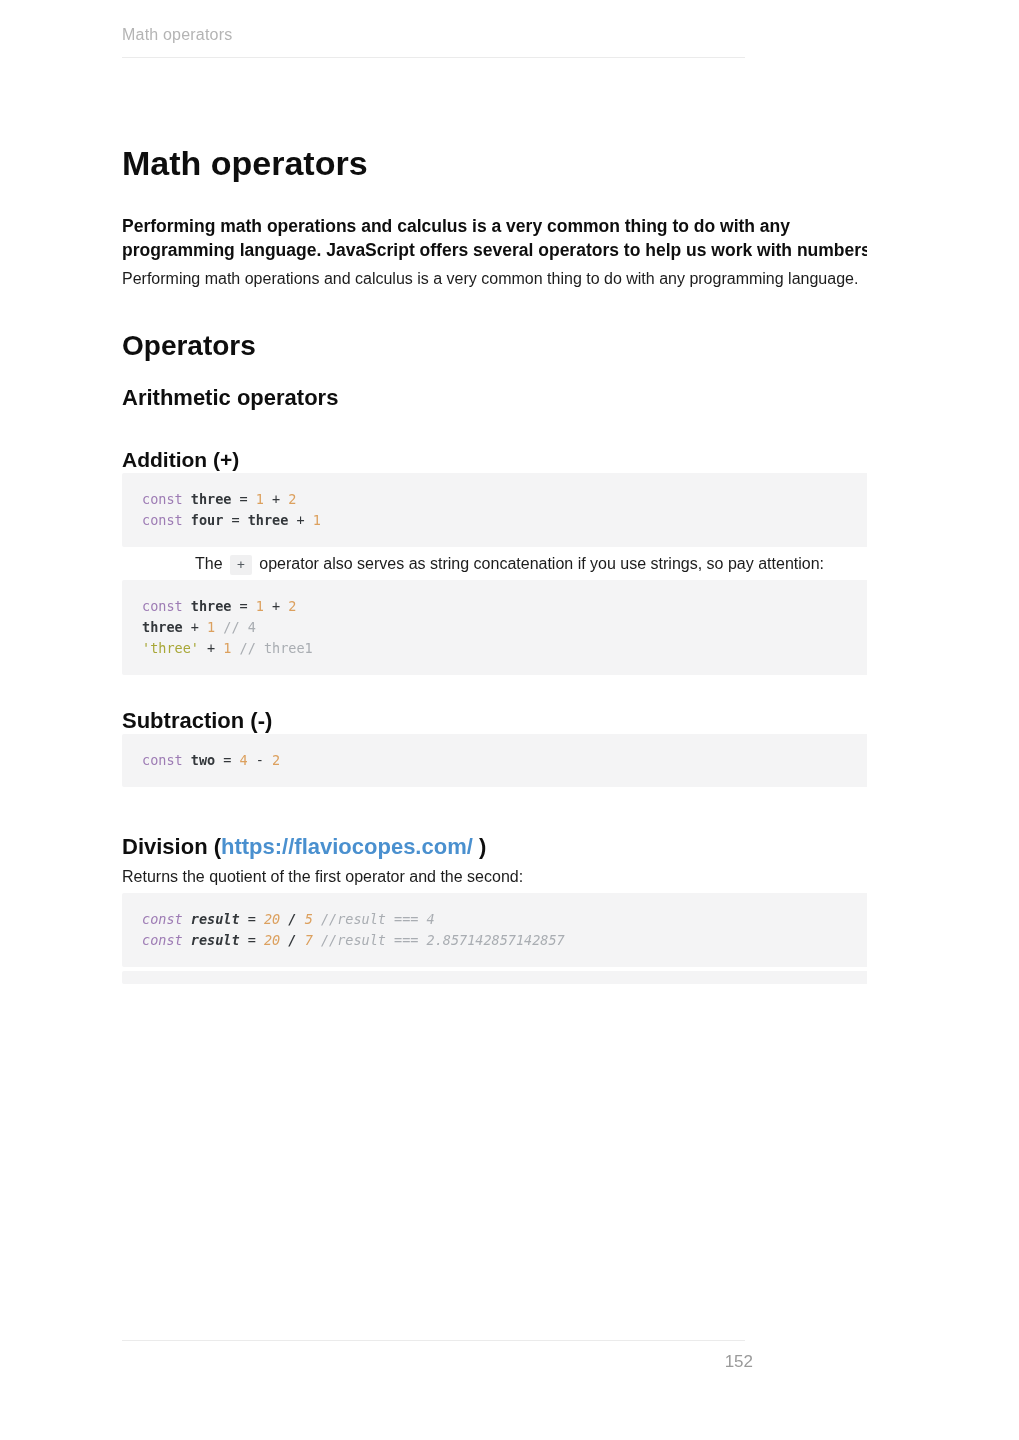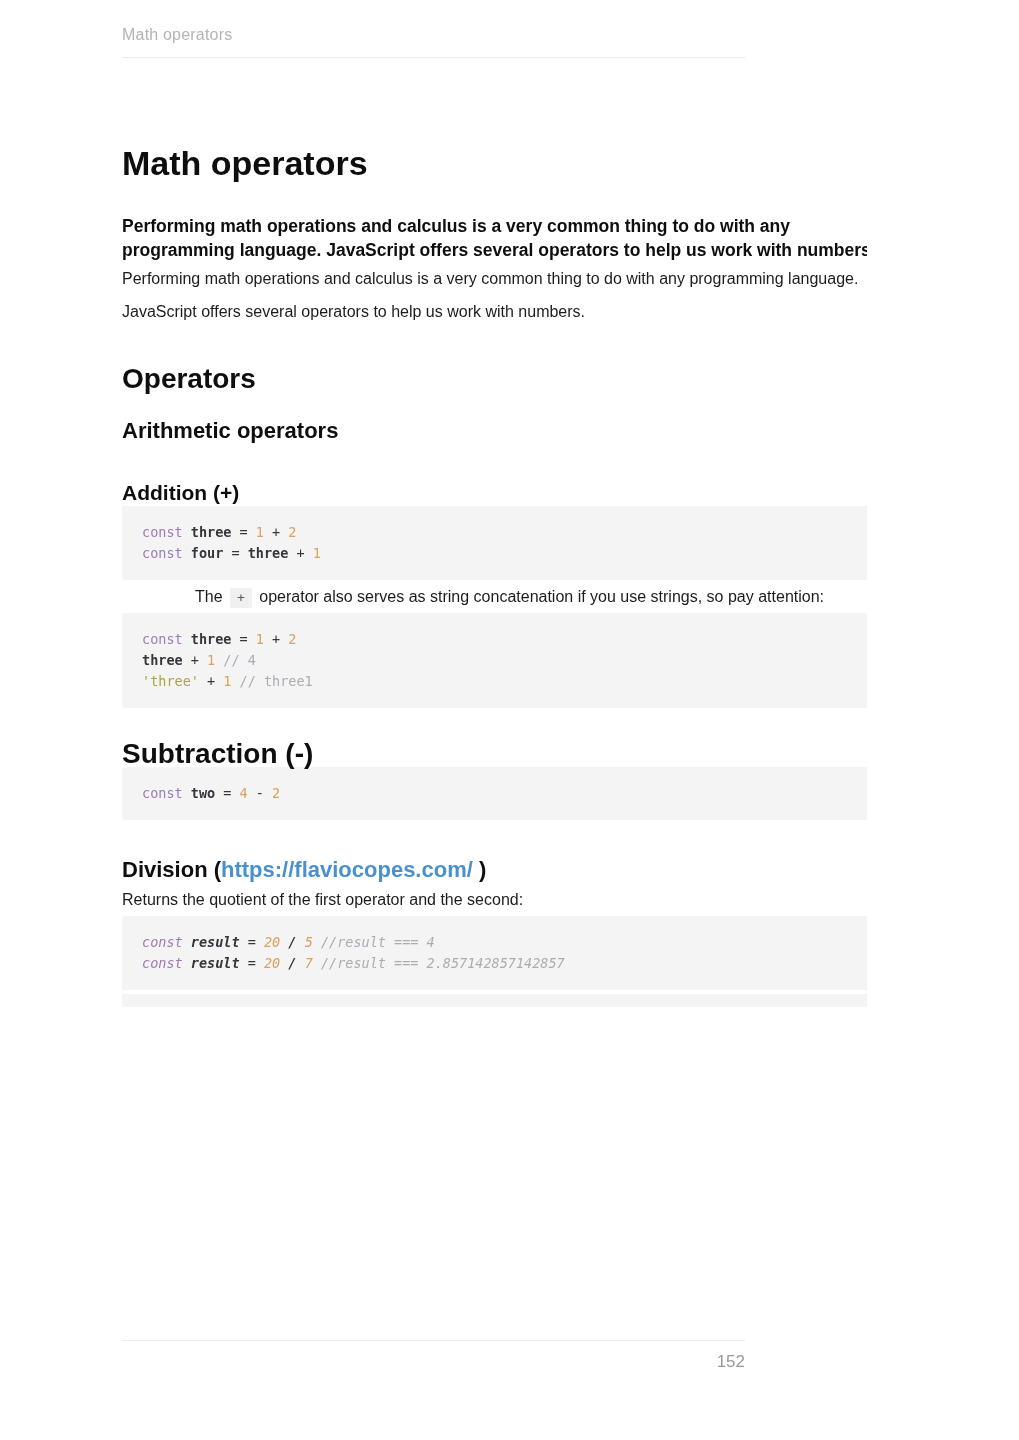--- a/index.html
+++ b/index.html
@@ -16,22 +16,22 @@
   .content{position:absolute;left:122px;top:0;width:775px;}
   h1.title{margin:143px 0 0;font-size:34px;line-height:41px;font-weight:700;color:#0e0e0e;}
   p.lead{margin:30px 0 0;font-size:17.5px;line-height:24px;font-weight:700;color:#0e0e0e;}
   p.body{margin:0;font-size:16px;line-height:33px;color:#1c1c1c;}
   .p1{margin-top:26px;}
   .p2{margin-top:13px;}
   h2.h-op{margin:34px 0 0;font-size:28px;line-height:33px;font-weight:700;color:#0e0e0e;}
   h3{margin:0;font-weight:700;color:#0e0e0e;}
   .h-arith{margin-top:22px;font-size:22px;line-height:27px;}
   .h-add{margin-top:36px;font-size:21px;line-height:26px;}
-  .h-sub{margin-top:32px;font-size:28px;line-height:27px;}
-  .h-div{margin-top:36px;font-size:22px;line-height:27px;}
+  .h-sub{margin-top:32px;font-size:22px;line-height:27px;}
+  .h-div{margin-top:46px;font-size:22px;line-height:27px;}
   .h-div a.lk{color:var(--link,#4a90cf);text-decoration:none;}
   pre.code{
     margin:0;background:var(--code_bg,#f4f4f5);border-radius:2px;
     padding:16px 20px;font-family:"DejaVu Sans Mono",monospace;
     font-size:13.5px;line-height:21px;color:var(--code_plain,#33373b);
     white-space:pre;overflow:hidden;
   }
   .cb1{margin-top:22px;}
   .note1{margin-top:14px;text-align:center;}
   .cb2{margin-top:18px;}
@@ -46,37 +46,36 @@
   .t-s{color:var(--code_string,#a8a737);}
   .t-c{color:var(--code_comment,#a9adb2);}
   .t-p{color:var(--code_plain,#33373b);}
   .t-b{color:var(--code_plain,#33373b);font-weight:700;}
   .ic{
     display:inline-block;background:var(--inline_bg,#f0f0f1);border-radius:2px;
     padding:1px 7px;margin:0 3px;font-family:"DejaVu Sans Mono",monospace;
     font-size:13px;line-height:18px;color:#555b61;vertical-align:baseline;
   }
   .foot-rule{position:absolute;left:122px;right:122px;top:1340px;border-top:1px solid var(--rule,#ebebeb);}
-  .page-number{position:absolute;right:122px;top:1352px;font-size:17px;color:var(--pagenum,#9a9a9a);}
+  .page-number{position:absolute;right:114px;top:1352px;font-size:17px;color:var(--pagenum,#9a9a9a);}
 </style>
 </head>
 <body>
 
 <div class="page">
 
   <div class="running-head">Math operators</div>
   <div class="head-rule"></div>
 
   <div class="content">
     <h1 class="title">Math operators</h1>
 
     <p class="lead">Performing math operations and calculus is a very common thing to do with any programming language. JavaScript offers several operators to help us work with numbers</p>
 
     <p class="body p1">Performing math operations and calculus is a very common thing to do with any programming language.</p>
-    <p class="body p2">JavaScript offers several operators to help us work with numbers.</p>
 
     <h2 class="h-op">Operators</h2>
 
     <h3 class="h-arith">Arithmetic operators</h3>
 
     <h3 class="h-add">Addition (+)</h3>
 
     <pre class="code cb1"><div class="cl"><span class="t-k">const</span><span class="t-p"> </span><span class="t-b">three</span><span class="t-p"> = </span><span class="t-n">1</span><span class="t-p"> + </span><span class="t-n">2</span></div><div class="cl"><span class="t-k">const</span><span class="t-p"> </span><span class="t-b">four</span><span class="t-p"> = </span><span class="t-b">three</span><span class="t-p"> + </span><span class="t-n">1</span></div></pre>
 
     <p class="body note1"><span>The</span> <span class="ic">+</span> <span>operator also serves as string concatenation if you use strings, so pay attention:</span></p>

